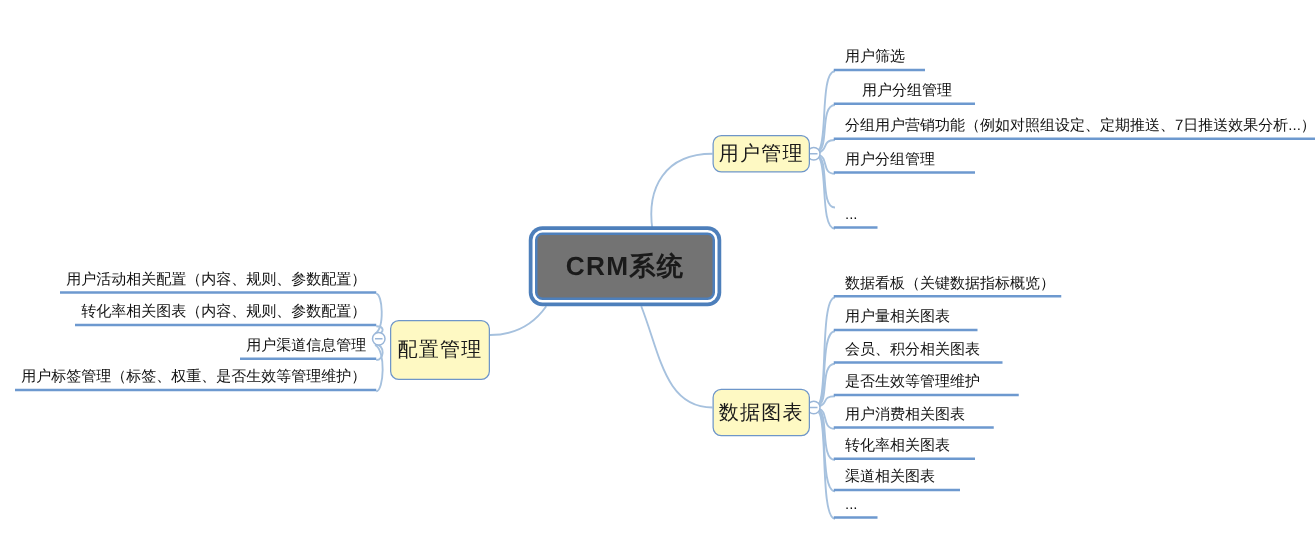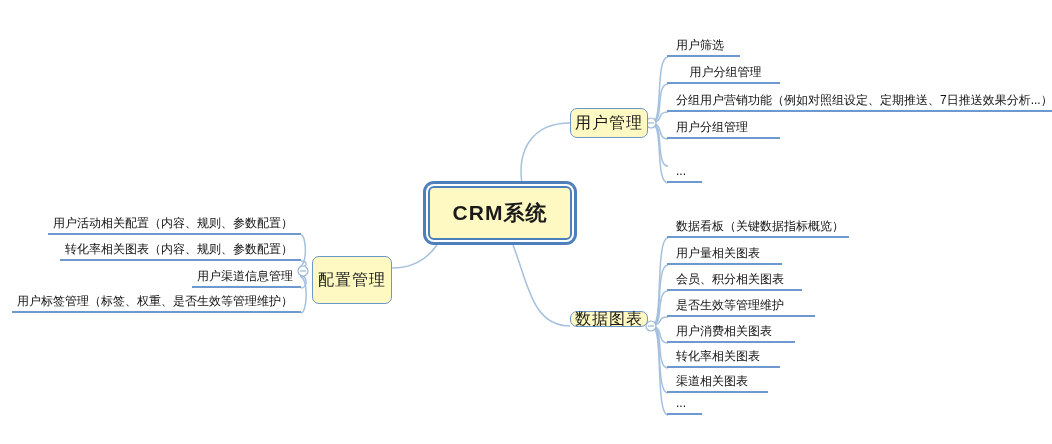--- a/index.html
+++ b/index.html
@@ -5,25 +5,25 @@
   html,body{margin:0;padding:0;background:#ffffff;}
   body{font-family:"Liberation Sans","DejaVu Sans",sans-serif;}
   #canvas{position:relative;width:1052px;height:444px;background:#ffffff;overflow:hidden;}
   #wires{position:absolute;left:0;top:0;width:1052px;height:444px;}
 
   .node{position:absolute;box-sizing:border-box;display:flex;align-items:center;justify-content:center;
         background:#fef9c3;border:1.5px solid #6e96c9;border-radius:7px;
         font-size:16px;color:#1a1a1a;letter-spacing:1px;cursor:default;}
   .node-center{position:absolute;box-sizing:border-box;left:428px;top:186px;width:144px;height:54px;
         display:flex;align-items:center;justify-content:center;
-        background:#fef9c3;border:2px solid #4d7fbb;border-radius:6px;
+        background:#737373;border:2px solid #4d7fbb;border-radius:6px;
         box-shadow:0 0 0 2px #ffffff,0 0 0 5px #4d7fbb;
         font-size:21px;font-weight:bold;color:#1a1a1a;letter-spacing:1px;}
   .n-user{left:570px;top:108px;width:78px;height:30px;}
-  .n-data{left:570px;top:311px;width:78px;height:16px;}
+  .n-data{left:570px;top:311px;width:78px;height:38px;}
   .n-conf{left:312px;top:256px;width:80px;height:48px;}
 
   .topic{position:absolute;box-sizing:border-box;height:21px;line-height:19px;
          font-size:12px;color:#111111;white-space:nowrap;
          border-bottom:2px solid #6d99cf;cursor:default;}
   .t-right{padding:0 5px 0 9px;left:667px;}
   .t-left{padding:0 8px 0 5px;right:751px;text-align:right;}
 </style>
 </head>
 <body>

